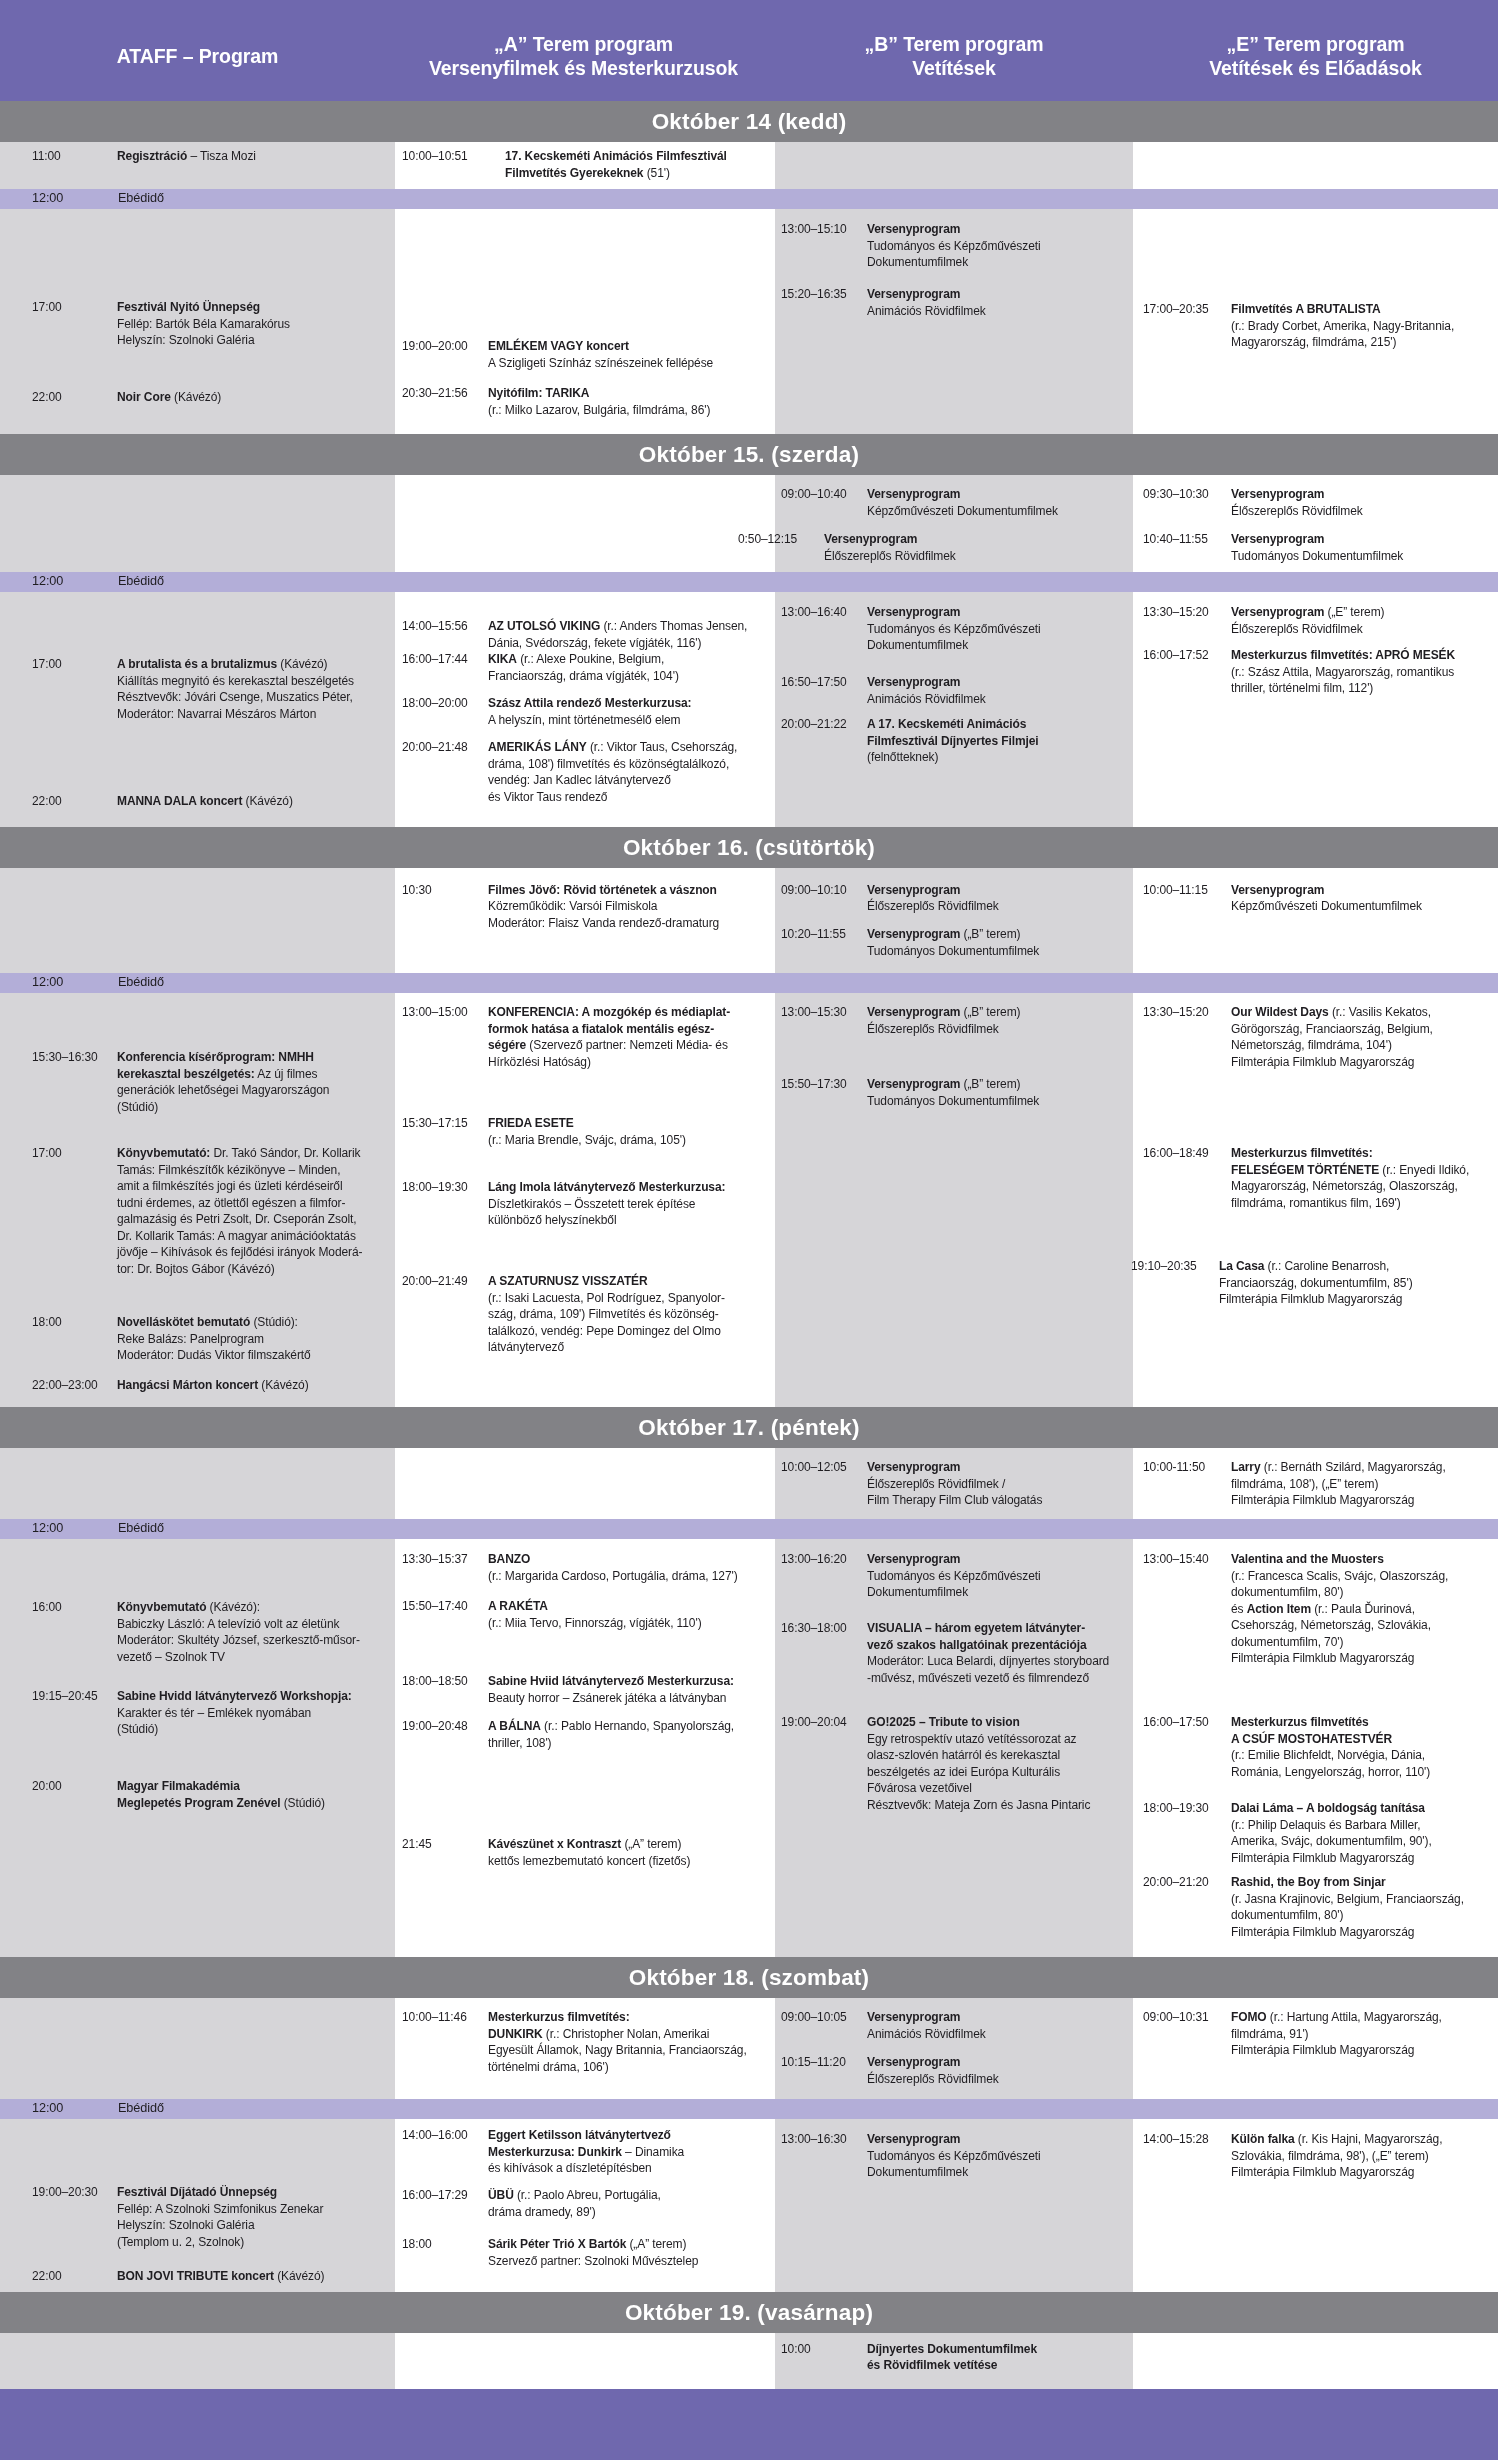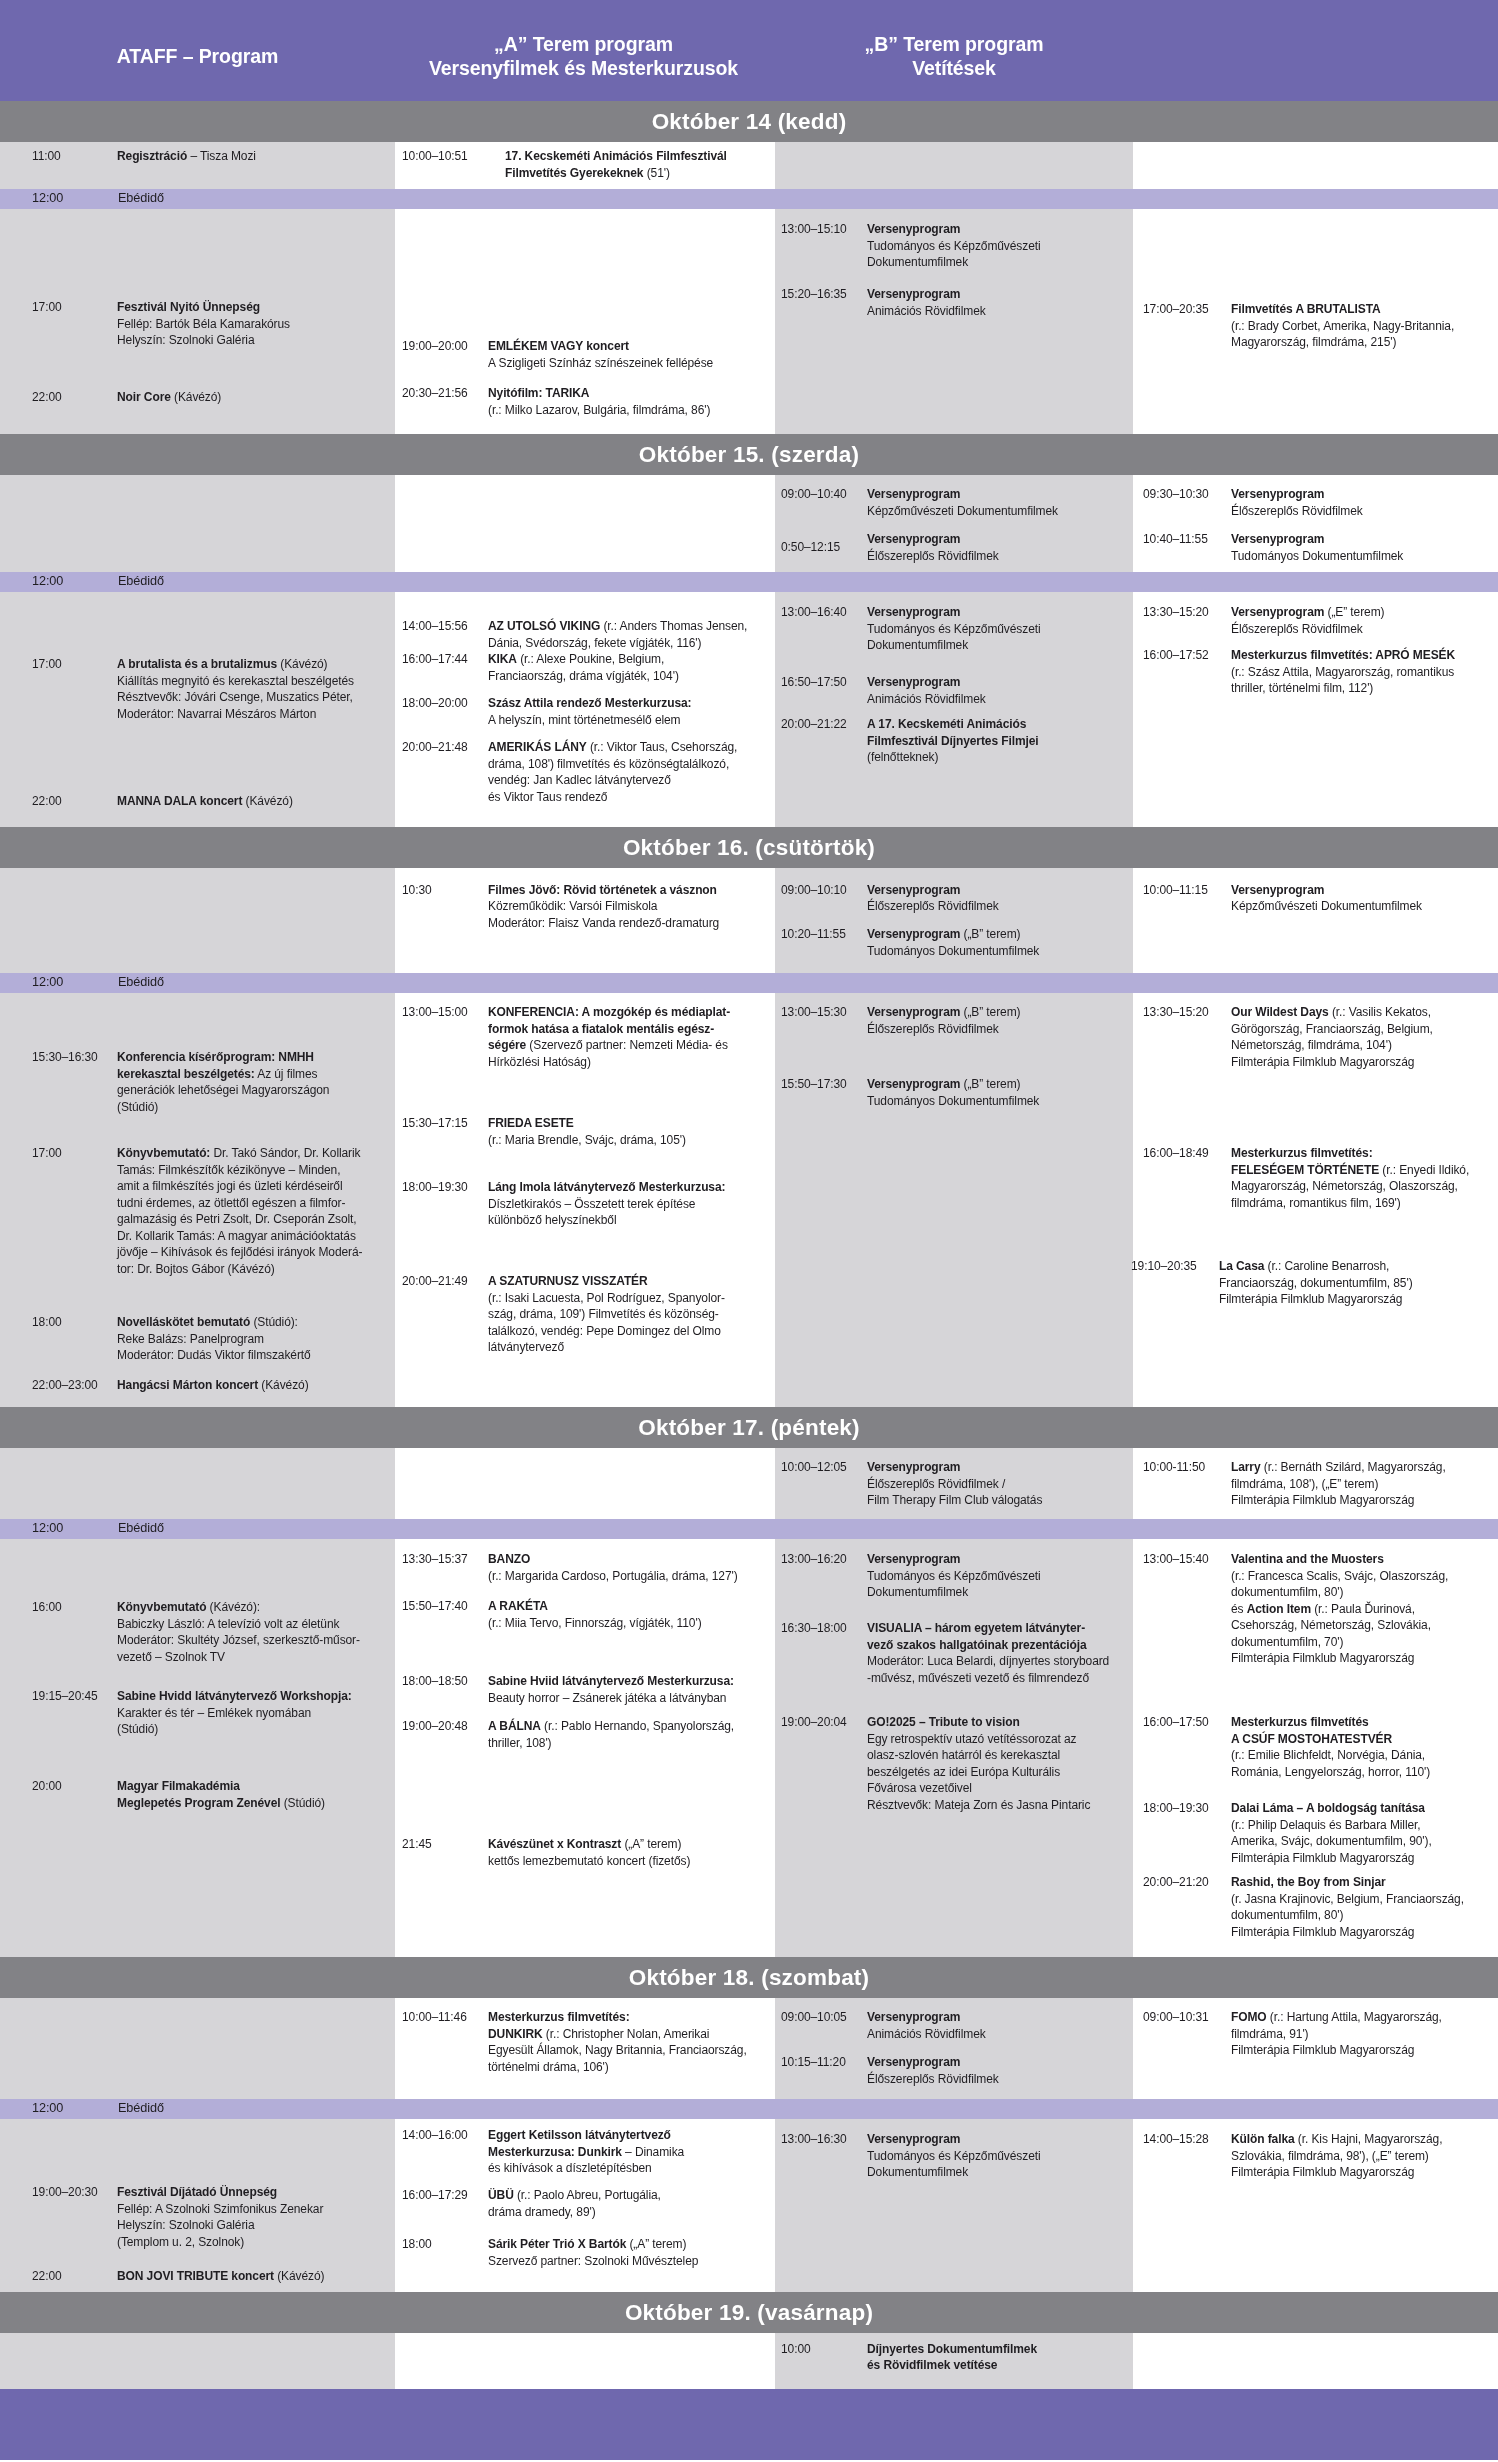--- a/index.html
+++ b/index.html
@@ -37,20 +37,24 @@
       <div>„A” Terem program</div>
       <div>Versenyfilmek és Mesterkurzusok</div>
     </div>
     <div class="title-block" style="left:0;width:395px">
       <div>ATAFF – Program</div>
     </div>
     <div class="title-block" style="left:775px;width:358px">
       <div>„B” Terem program</div>
       <div>Vetítések</div>
     </div>
+    <div class="title-block" style="left:1133px;width:365px">
+      <div>„E” Terem program</div>
+      <div>Vetítések és Előadások</div>
+    </div>
   </header>
 
   <main id="schedule">
       <div class="day-bar">
         <span>Október 14 (kedd)</span>
       </div>
       <div class="day-body" style="height: 292px;">
         <div class="gray-strip" style="left: 0px; width: 395px;"></div>
         <div class="gray-strip" style="left: 775px; width: 358px;"></div>
         <div class="lunch" style="top: 47px;">
@@ -132,21 +136,21 @@
           <span class="t">12:00</span>
           <span class="l">Ebédidő</span>
         </div>
         <div class="ev" style="left: 781px; top: 11.2px; width: 351px;">
           <div class="time" style="width: 86px;">09:00–10:40</div>
           <div class="txt">
             <div class="ln"><span class="b">Versenyprogram</span></div>
             <div class="ln"><span>Képzőművészeti Dokumentumfilmek</span></div>
           </div>
         </div>
-        <div class="ev" style="left: 781px; top: 56px; width: 351px; align-items: center;">
+        <div class="ev" style="left: 738px; top: 56px; width: 351px;">
           <div class="time" style="width: 86px;">0:50–12:15</div>
           <div class="txt">
             <div class="ln"><span class="b">Versenyprogram</span></div>
             <div class="ln"><span>Élőszereplős Rövidfilmek</span></div>
           </div>
         </div>
         <div class="ev" style="left: 1143px; top: 11.2px; width: 351px;">
           <div class="time" style="width: 88px;">09:30–10:30</div>
           <div class="txt">
             <div class="ln"><span class="b">Versenyprogram</span></div>

